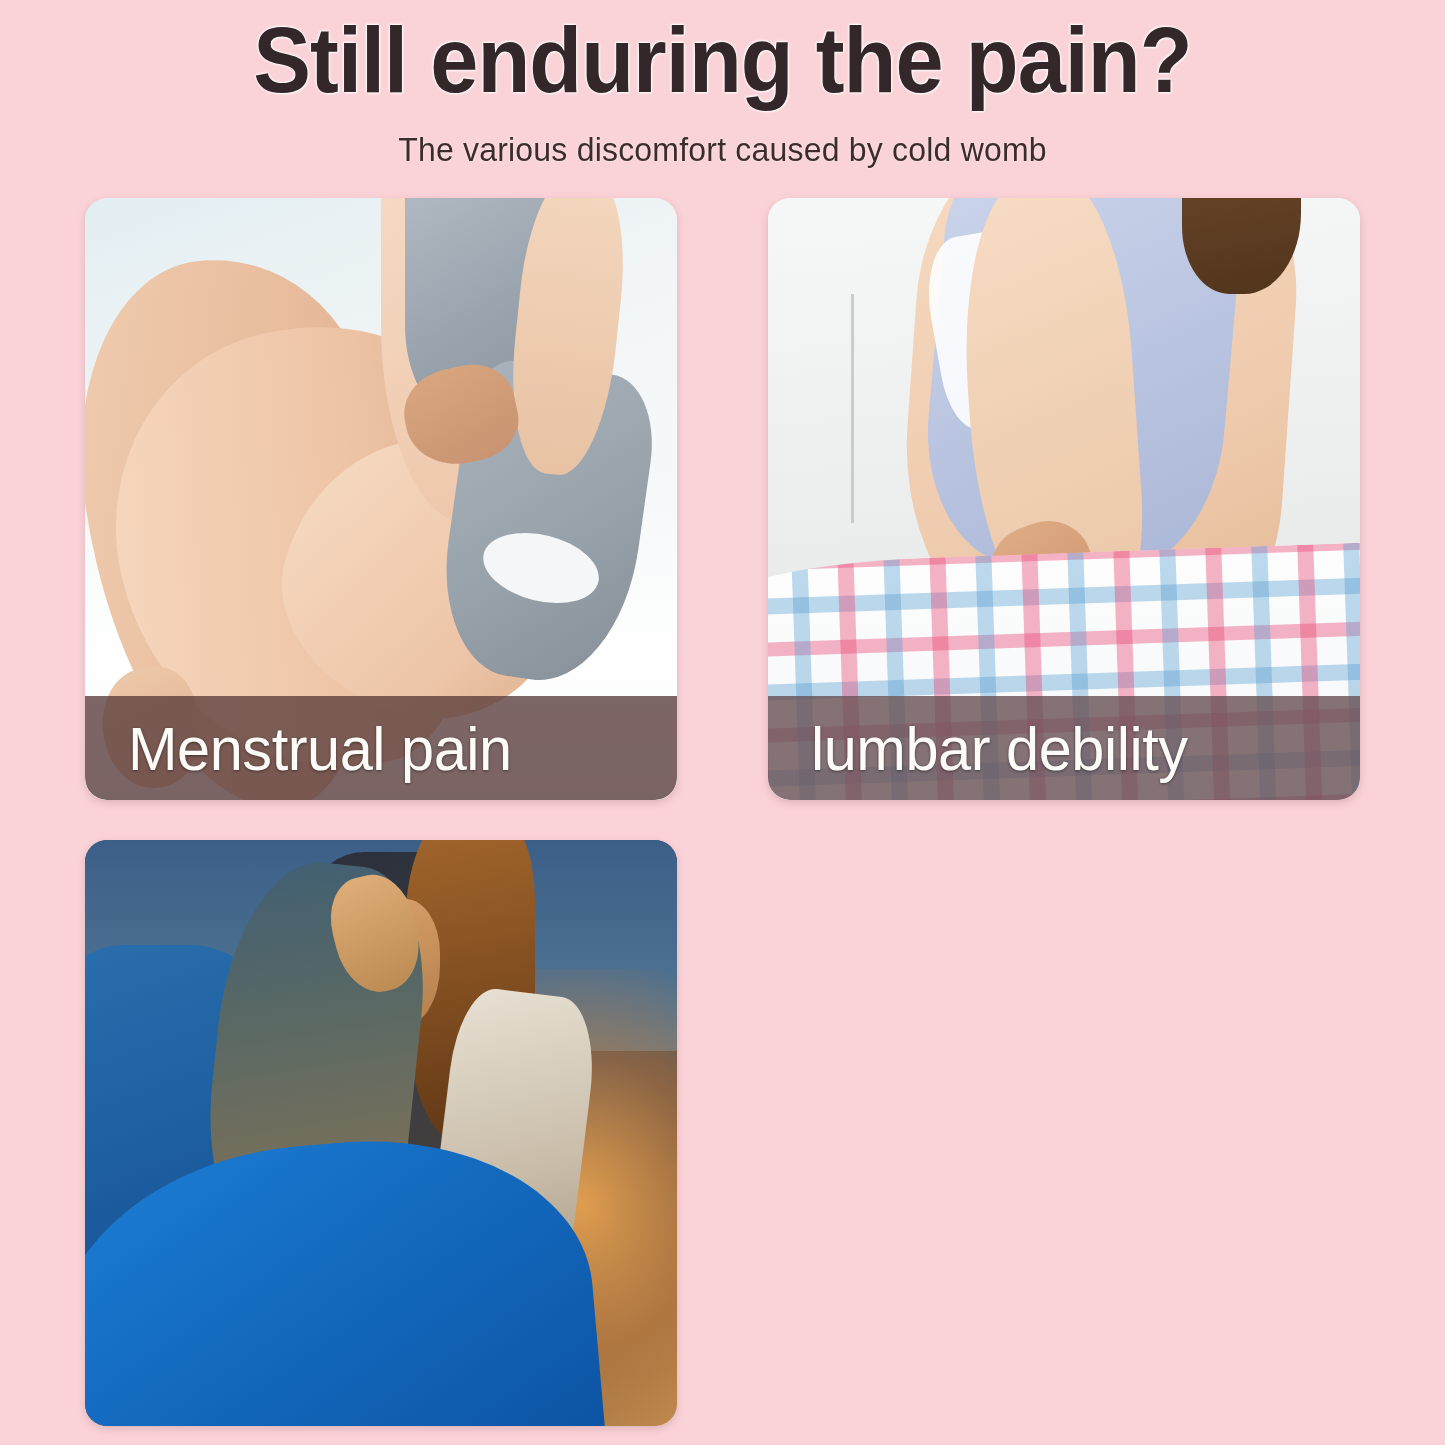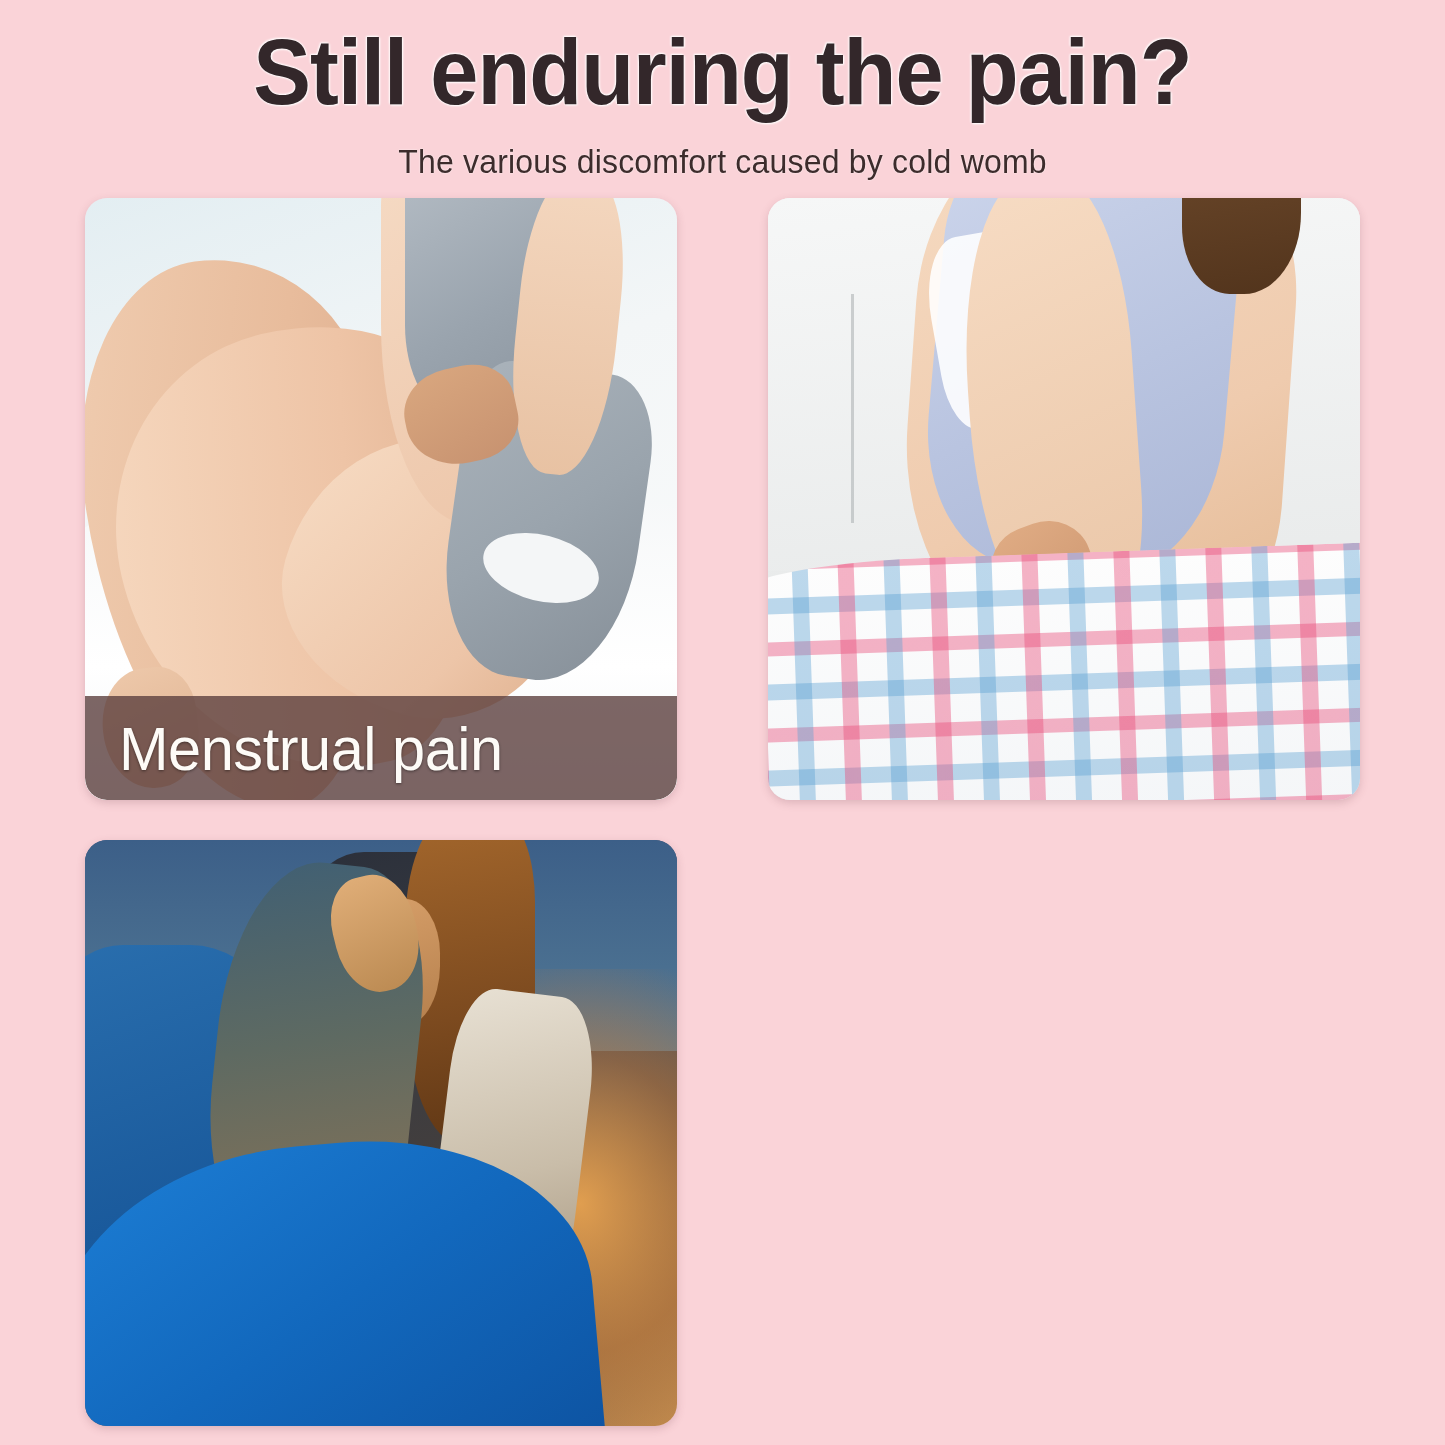--- a/index.html
+++ b/index.html
@@ -12,21 +12,21 @@
 
   body {
     background: #fad3d8;
     font-family: "Liberation Sans", "DejaVu Sans", sans-serif;
     position: relative;
   }
 
   
   .header {
     width: 100%;
-    padding-top: 24px;
+    padding-top: 12px;
     text-align: center;
   }
 
   .page-title {
     font-family: "Liberation Sans", "DejaVu Sans", sans-serif;
     font-size: 92px;
     font-weight: 700;
     line-height: 1.05;
     color: #33272a;
     letter-spacing: -1px;
@@ -77,21 +77,21 @@
 
   
   .caption-bar {
     position: absolute;
     left: 0;
     right: 0;
     bottom: 0;
     height: 104px;
     display: flex;
     align-items: center;
-    padding-left: 34px;
+    padding-left: 43px;
     border-bottom-left-radius: 22px;
     border-bottom-right-radius: 22px;
   }
   .caption-bar.brown { background: rgba(92, 64, 62, .80); }
   .caption-bar.mauve { background: rgba(104, 80, 84, .80); }
   .caption-bar.slate { background: rgba(68, 62, 88, .86); }
 
   .caption-text {
     font-family: "Liberation Sans", "DejaVu Sans", sans-serif;
     font-size: 62px;
@@ -388,20 +388,23 @@
       <div class="wall"></div>
       <div class="wall-line"></div>
       <div class="body3"></div>
       <div class="tank"></div>
       <div class="lace"></div>
       <div class="hair3"></div>
       <div class="arm3"></div>
       <div class="hand3"></div>
       <div class="plaid"></div>
     </div>
+    <div class="caption-bar mauve">
+      <span class="caption-text">lumbar debility</span>
+    </div>
   </div>
 
   <div class="card">
     <div class="photo p4">
       <div class="sky"></div>
       <div class="glowband"></div>
       <div class="blanket2"></div>
       <div class="torso4"></div>
       <div class="hair4"></div>
       <div class="face4"></div>

